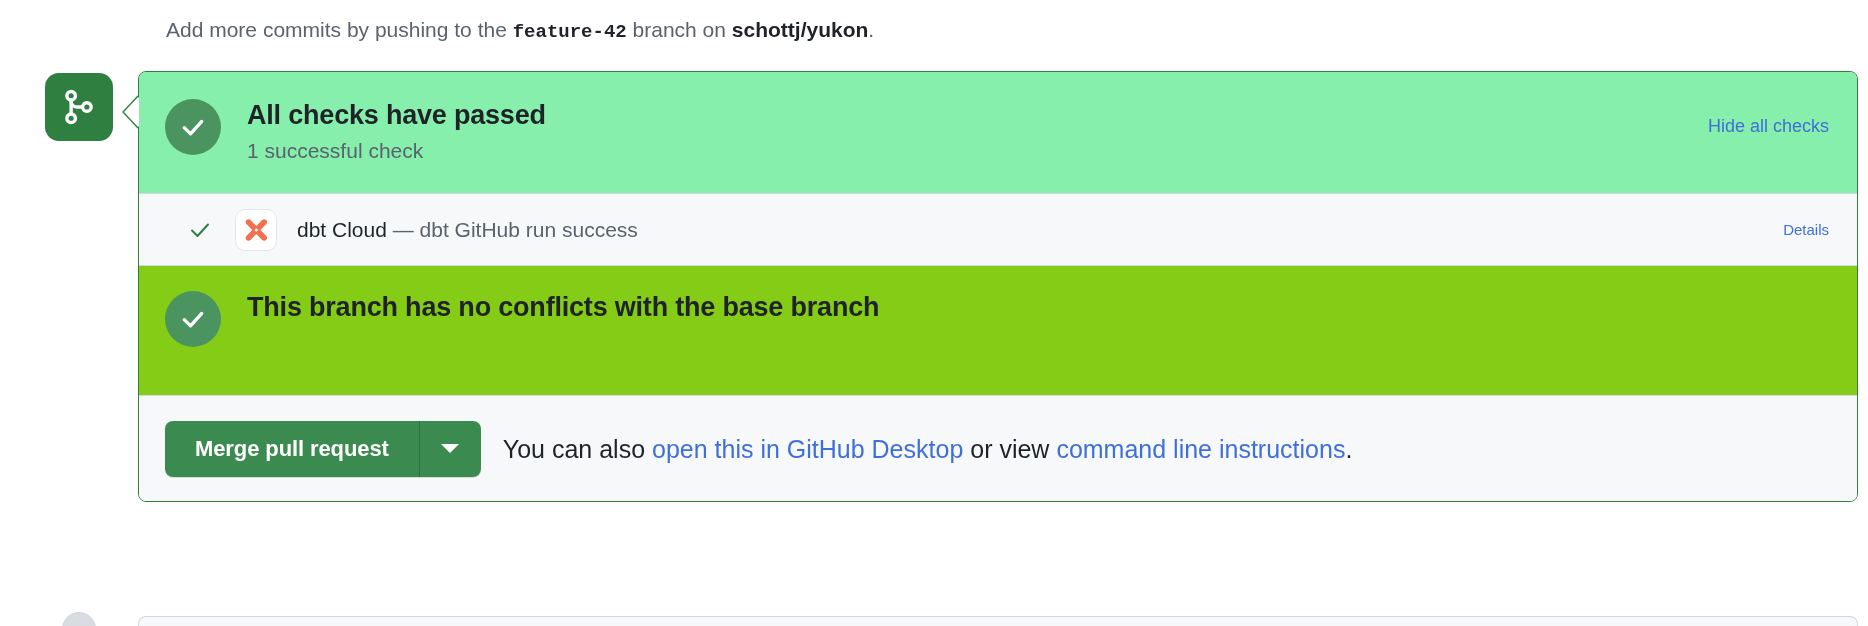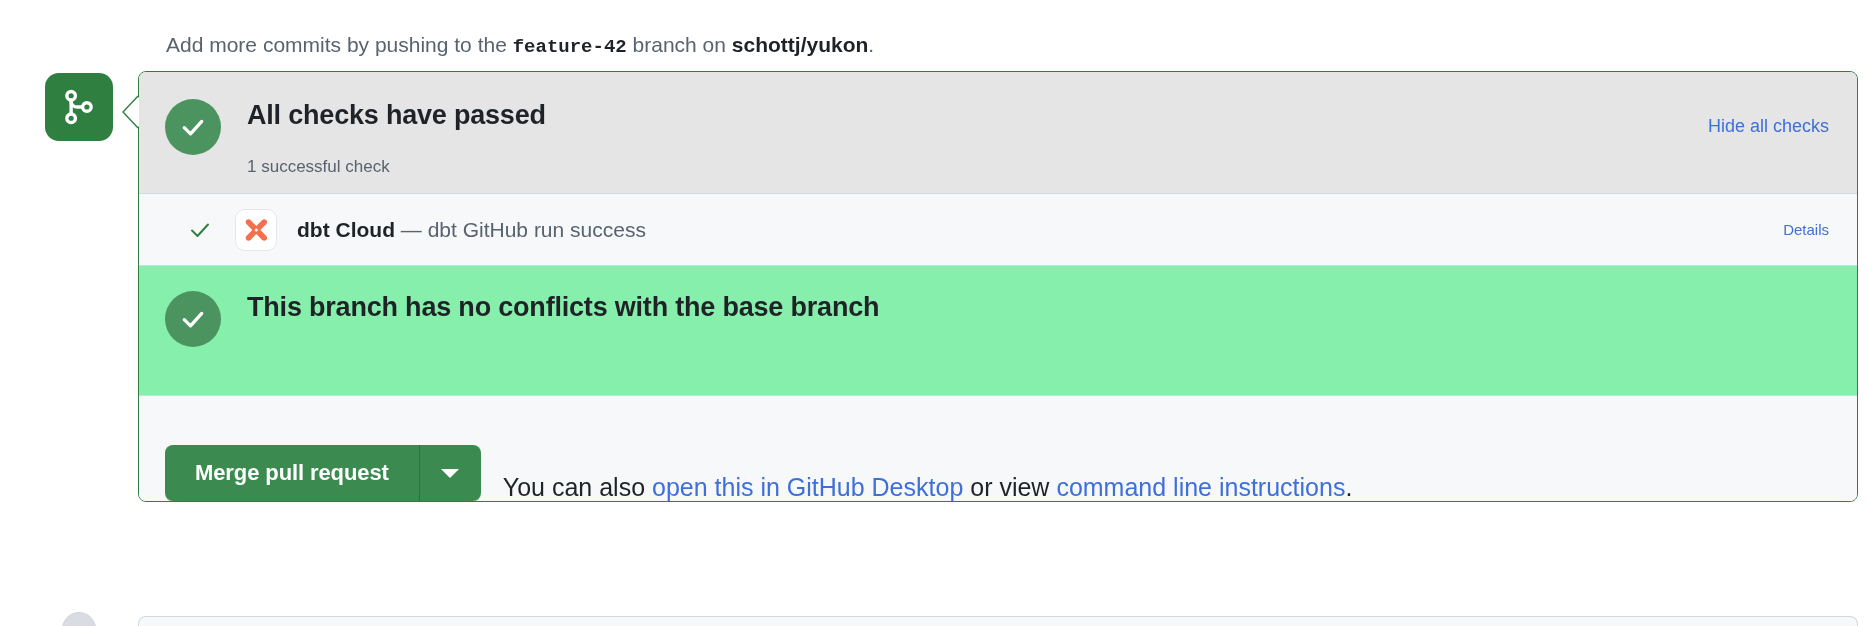--- a/index.html
+++ b/index.html
@@ -14,21 +14,21 @@
     color: #1f2328;
     -webkit-font-smoothing: antialiased;
     overflow: hidden;
     position: relative;
   }
 
   
   .push-note {
     position: absolute;
     left: 166px;
-    top: 31px;
+    top: 16px;
     font-size: 21px;
     line-height: 28px;
     color: #59636e;
     white-space: nowrap;
   }
   .push-note b {
     color: #1f2328;
     font-weight: 700;
   }
   .push-note .mono {
@@ -81,21 +81,21 @@
     box-sizing: border-box;
   }
 
   
   .checks-header {
     height: 122px;
     padding: 26px 28px 0 26px;
     display: flex;
     align-items: flex-start;
     border-bottom: 1px solid #d1d9e0;
-    background: #e5e5e5;
+    background: #86efac;
   }
   .status-circle {
     width: 56px;
     height: 56px;
     border-radius: 50%;
     background: #4b9460;
     flex: 0 0 auto;
     display: flex;
     align-items: center;
     justify-content: center;
@@ -108,24 +108,24 @@
     min-width: 0;
   }
   .header-title {
     font-size: 27px;
     line-height: 34px;
     font-weight: 700;
     color: #1f2328;
     letter-spacing: -0.2px;
   }
   .header-sub {
-    font-size: 17px;
+    font-size: 21px;
     line-height: 30px;
     color: #59636e;
-    margin-top: 20px;
+    margin-top: 4px;
   }
   .link {
     color: #3f6fd8;
     text-decoration: none;
     cursor: pointer;
   }
   .hide-checks {
     font-size: 18px;
     line-height: 28px;
     flex: 0 0 auto;
@@ -165,45 +165,45 @@
   }
   .check-label {
     margin-left: 20px;
     font-size: 21px;
     line-height: 28px;
     color: #59636e;
     white-space: nowrap;
   }
   .check-label b {
     color: #1f2328;
-    font-weight: 700;
+    font-weight: 400;
   }
   .check-details {
     margin-left: auto;
     font-size: 15px;
     line-height: 28px;
     white-space: nowrap;
   }
 
   
   .conflicts {
     height: 130px;
     padding: 24px 28px 0 26px;
     display: flex;
     align-items: flex-start;
     border-bottom: 1px solid #d1d9e0;
-    background: #86efac;
+    background: #84cc16;
   }
 
   
   .merge-footer {
     height: 105px;
     background: #f6f8fa;
     display: flex;
-    align-items: flex-end;
+    align-items: center;
     padding: 0 28px 0 26px;
   }
   .btn-group {
     display: inline-flex;
     flex: 0 0 auto;
     border-radius: 8px;
     overflow: hidden;
     box-shadow: 0 1px 0 rgba(31,35,40,0.12);
   }
   .btn-merge {

